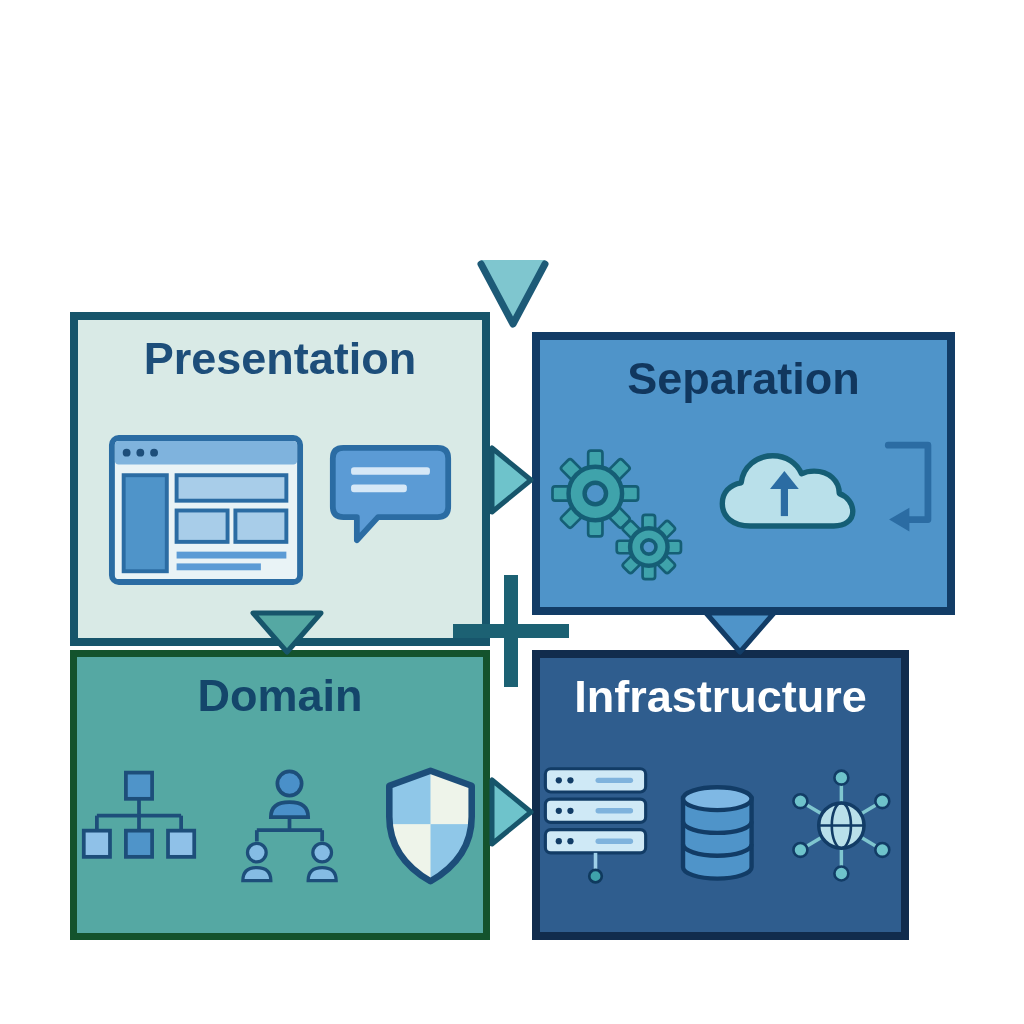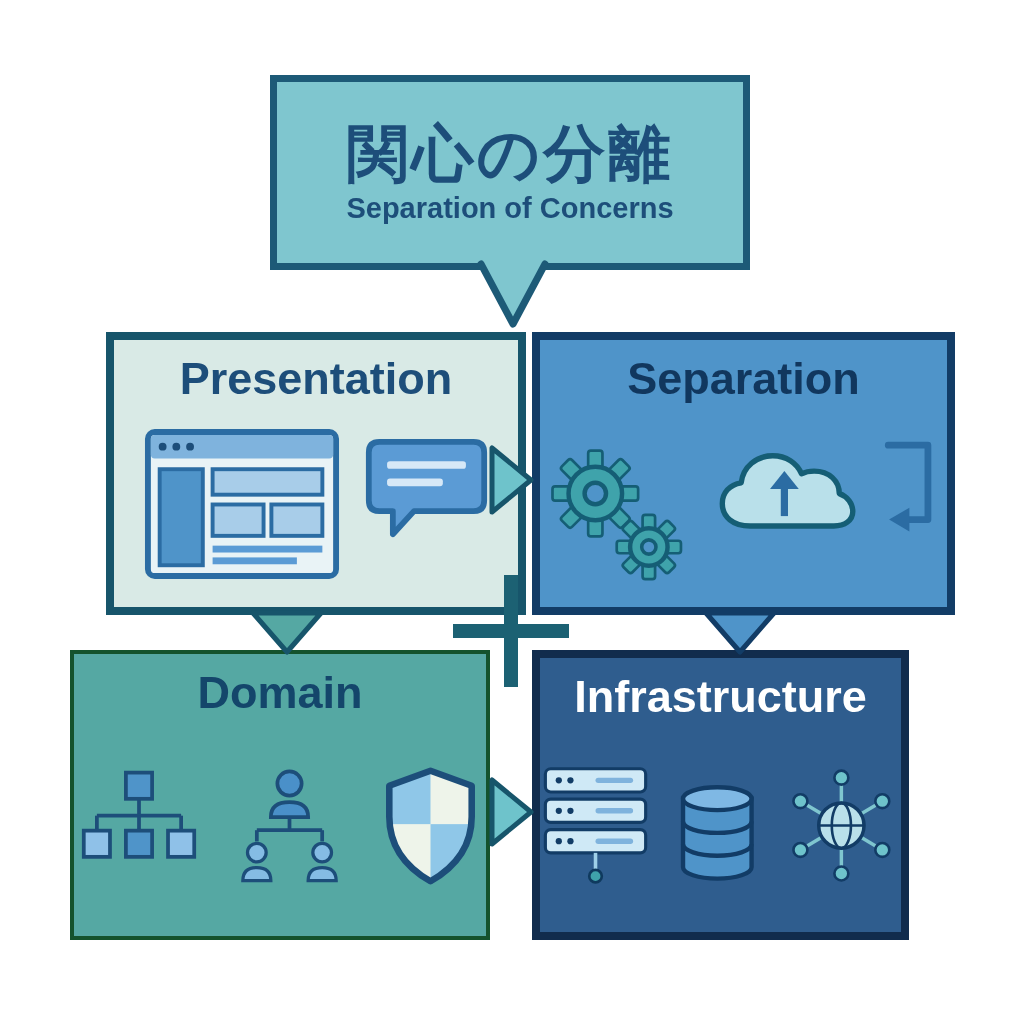--- a/index.html
+++ b/index.html
@@ -8,45 +8,41 @@
 
   
   .bubble{position:absolute;left:270px;top:75px;width:480px;height:195px;box-sizing:border-box;
     background:#7fc6cf;border:7px solid #1d5a77;display:flex;flex-direction:column;
     align-items:center;justify-content:center;gap:4px;}
   .bubble-title{font-size:62px;font-weight:700;color:#1d4e7a;letter-spacing:3px;line-height:1.1;}
   .bubble-subtitle{font-size:29px;font-weight:700;color:#1d4e7a;}
 
   
   .quad{position:absolute;box-sizing:border-box;display:flex;flex-direction:column;align-items:center;}
-  .q-presentation{left:70px;top:332px;width:420px;height:283px;background:#d9eae6;border:8px solid #17556b;margin-left:36px;}
+  .q-presentation{left:70px;top:312px;width:420px;height:334px;background:#d9eae6;border:8px solid #17556b;}
   .q-application{left:532px;top:332px;width:423px;height:283px;background:#4f94c9;border:8px solid #123c66;}
-  .q-domain{left:70px;top:650px;width:420px;height:290px;background:#55a8a3;border:4px solid #14532d;}
+  .q-domain{left:70px;top:650px;width:420px;height:290px;background:#55a8a3;border:7px solid #14532d;}
   .q-infrastructure{left:532px;top:650px;width:377px;height:290px;background:#2f5d8e;border:8px solid #112c4d;}
   .quad-title{font-size:45px;font-weight:700;margin-top:16px;line-height:1;}
   .q-presentation .quad-title{color:#1d4e7a;}
   .q-application .quad-title{color:#11375e;}
   .q-domain .quad-title{color:#14466b;}
   .q-infrastructure .quad-title{color:#ffffff;}
   .icons-row{display:flex;align-items:center;justify-content:center;gap:24px;flex:1;width:100%;}
   .raise{transform:translateY(-14px);}
   .drop{transform:translateY(10px);}
 
   
   .connectors{position:absolute;left:0;top:0;width:1024px;height:1024px;pointer-events:none;}
 </style>
 </head>
 <body>
 
 <div class="canvas">
 
-  <div class="bubble">
-    <div class="bubble-title">関心の分離</div>
-    <div class="bubble-subtitle">Separation of Concerns</div>
-  </div>
 
   <div class="quad q-presentation">
     <div class="quad-title">Presentation</div>
     <div class="icons-row">
       <svg width="196" height="152" viewBox="0 0 200 155">
         <rect x="4" y="4" width="192" height="147" rx="7" fill="#e9f3f6" stroke="#2b6ca3" stroke-width="6"></rect>
         <rect x="7" y="7" width="186" height="24" rx="4" fill="#7fb3dd"></rect>
         <circle cx="19" cy="19" r="4" fill="#1d4e7a"></circle>
         <circle cx="33" cy="19" r="4" fill="#1d4e7a"></circle>
         <circle cx="47" cy="19" r="4" fill="#1d4e7a"></circle>

